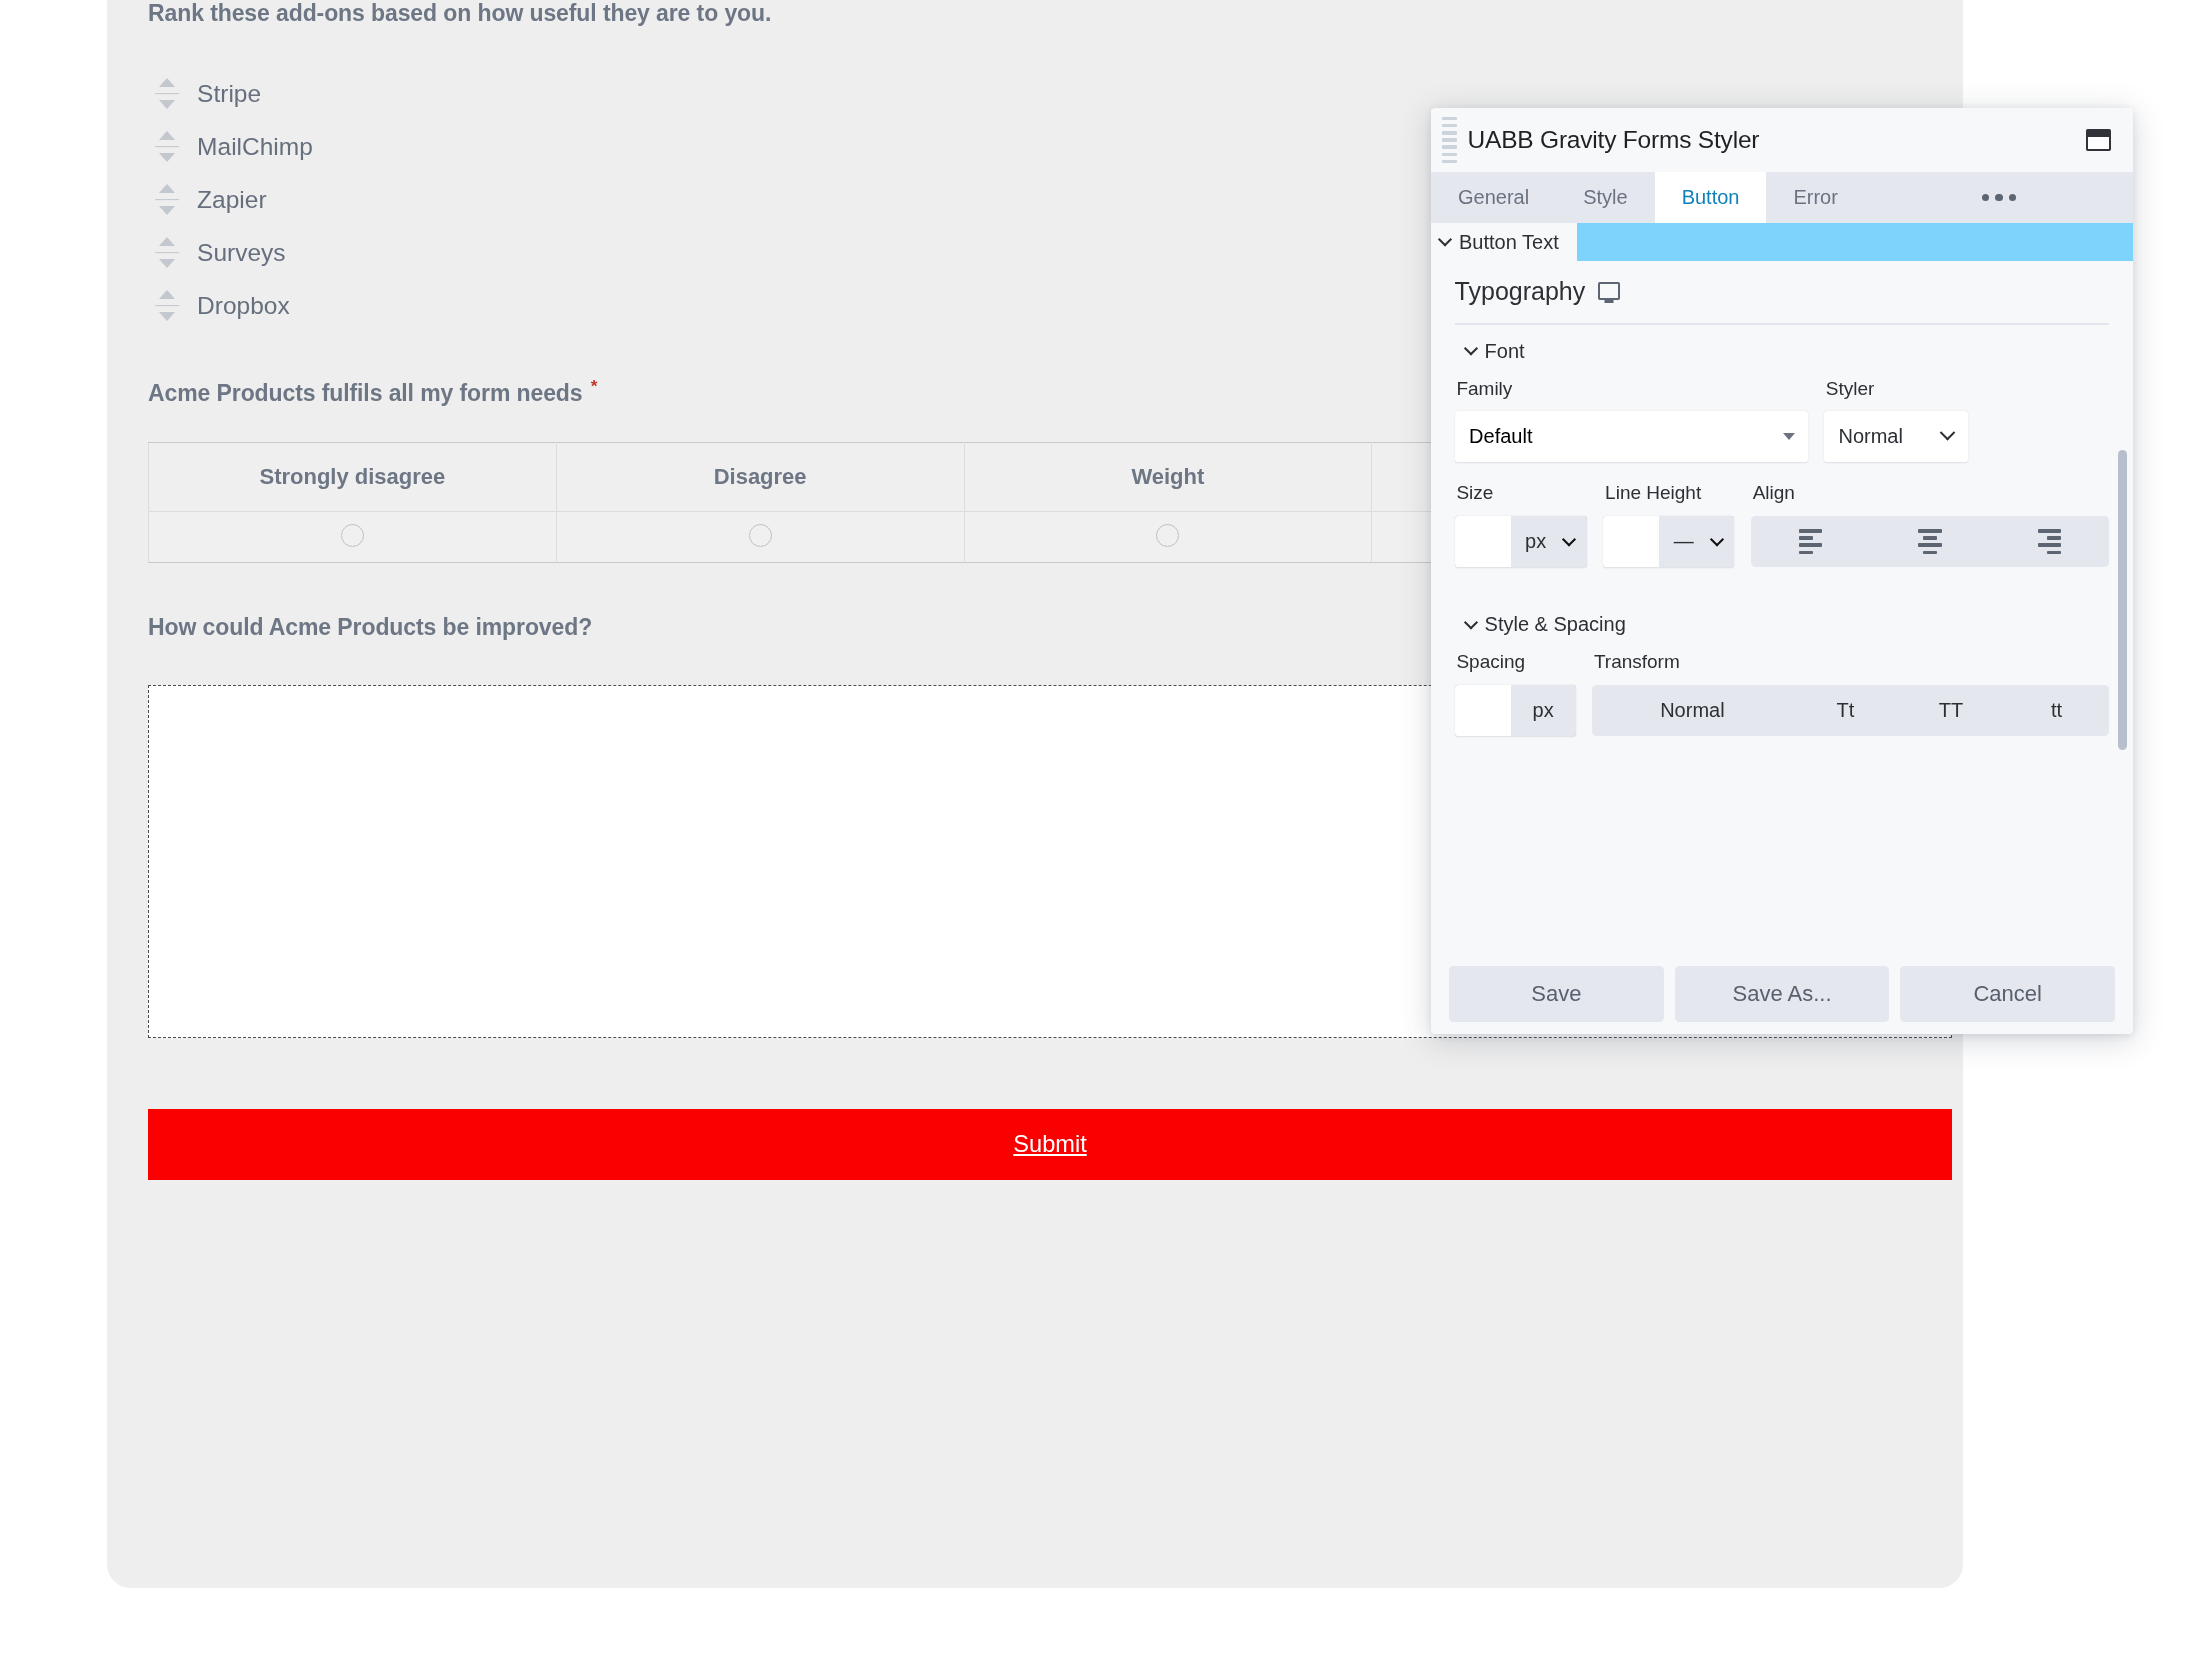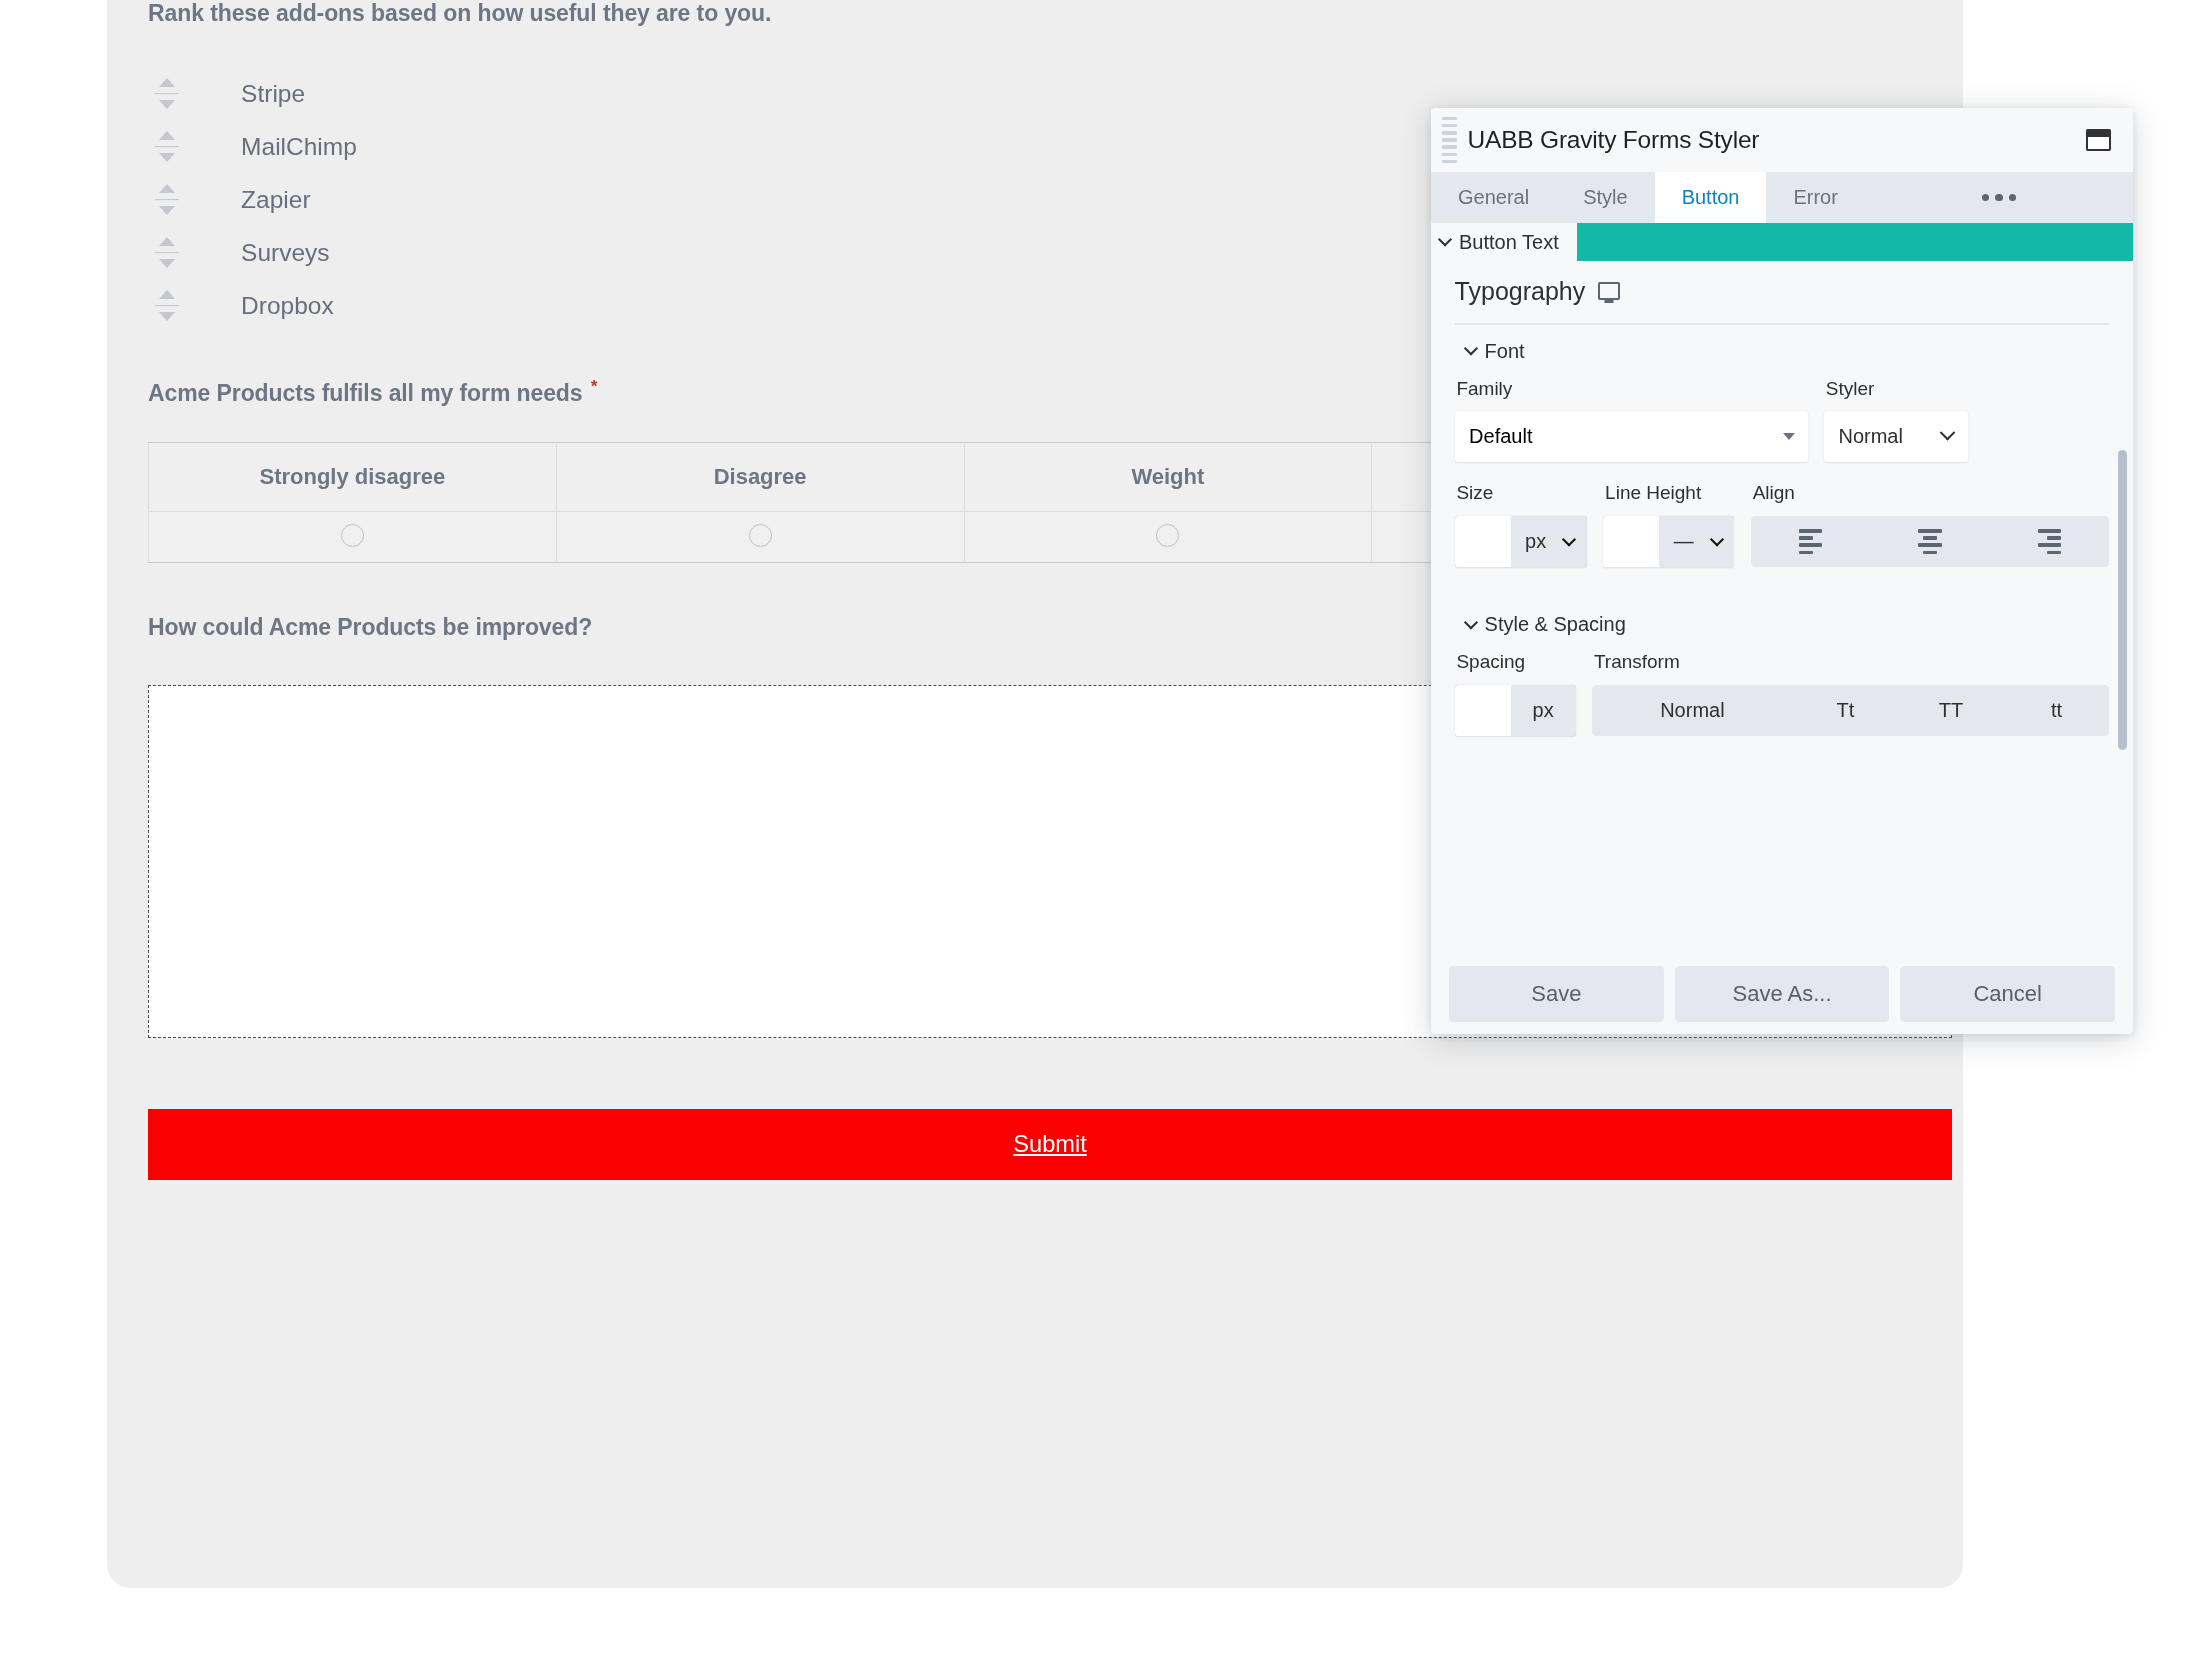--- a/index.html
+++ b/index.html
@@ -57,21 +57,20 @@
   .rank-list {
     list-style: none;
     margin-top: 40px;
   }
 
   .rank-item {
     display: flex;
     align-items: center;
     height: 53px;
     margin-bottom: 0px;
-    gap: 44px;
   }
 
   .rank-handle {
     width: 31px;
     height: 36px;
     position: relative;
     flex: 0 0 auto;
     margin-left: 3.6px;
   }
   .rank-handle .tri-up,
@@ -265,21 +264,21 @@
     width: 7.3px; height: 7.3px;
     border-radius: 50%;
     background: #5d6572;
     display: block;
   }
 
   
   .subtab-row {
     display: flex;
     height: 38px;
-    background: #14b8a6;
+    background: #7dd3fc;
   }
   .subtab {
     background: #f7f8fa;
     display: flex;
     align-items: center;
     padding: 0 18px 0 9px;
     font-size: 20px;
     color: #2c2f34;
     cursor: pointer;
   }

